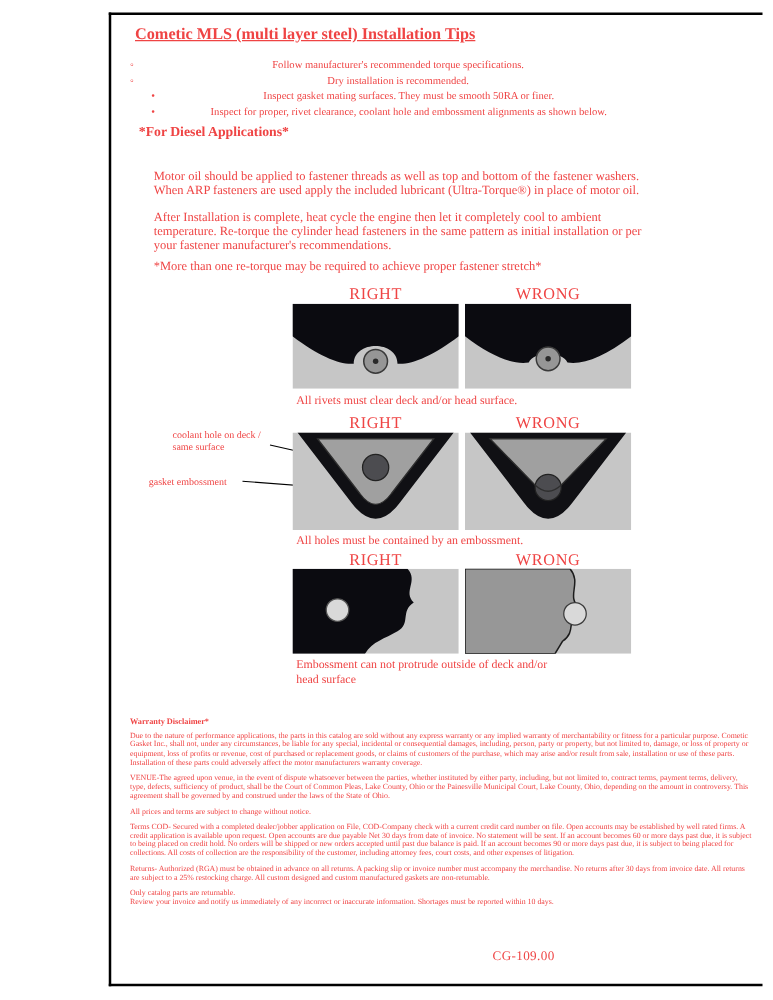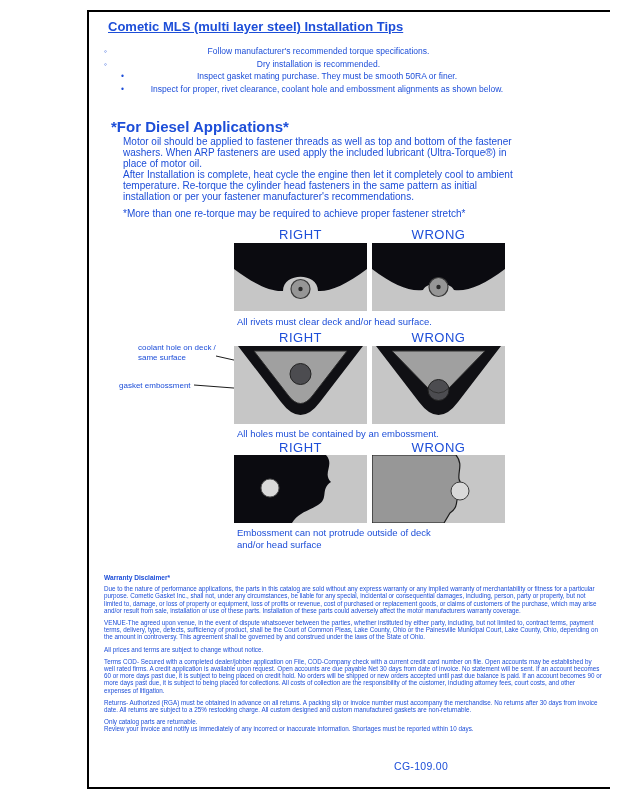--- a/index.html
+++ b/index.html
@@ -1,34 +1,34 @@
 <!DOCTYPE html>
 <html><head>
 <meta charset="utf-8">
 <style>
   html,body { margin:0; padding:0; background:#ffffff; }
   .page {
     position:relative; width:618px; height:800px; background:#ffffff;
-    font-family:Liberation Sans, sans-serif; color:#1d4ed8; overflow:hidden;
+    font-family:Liberation Serif, serif; color:#ef4444; overflow:hidden;
   }
   .abs { position:absolute; }
   .frame {
     left:87px; top:10px; width:521px; height:775px;
     border-left:2px solid #000; border-top:2px solid #000; border-bottom:2px solid #000;
   }
   .title {
     left:108px; top:19px; font-size:13px; font-weight:bold; text-decoration:underline;
     white-space:nowrap;
   }
   .tips { left:104px; top:45px; font-size:8.5px; line-height:12.6px; width:420px;text-align:center; }
   .tip { position:relative; padding-left:9px; }
   .tip::before { content:"◦"; position:absolute; left:0; top:0; }
   .subtip { position:relative; padding-left:9px; margin-left:17px; }
   .subtip::before { content:"•"; position:absolute; left:0; top:0; }
-  .h-diesel { left:111px; top:118px; font-size:15px; font-weight:bold; }
+  .h-diesel { left:111px; top:100px; font-size:11px; font-weight:bold; }
   .p-body { left:123px; width:396px; font-size:10px; line-height:11px; }
   .dia-label { width:133px; text-align:center; font-size:13px; letter-spacing:0.5px; }
   .dia-img { width:133px; }
   .dia-img svg { display:block; }
   .caption { font-size:9.5px; line-height:11.5px; }
   .callout { font-size:8px; line-height:9.5px; }
   .legal { left:104px; top:574px; width:499px; font-size:6.3px; line-height:7.2px; }
   .legal h4 { margin:0 0 4px 0; font-size:6.6px; }
   .legal p { margin:0 0 5px 0; }
   .legal p.no-gap { margin-bottom:0; }
@@ -39,21 +39,21 @@
 
 <div class="page">
 
   <div class="abs frame"></div>
 
   <div class="abs title">Cometic MLS (multi layer steel) Installation Tips</div>
 
   <div class="abs tips">
     <div class="tip">Follow manufacturer's recommended torque specifications.</div>
     <div class="tip">Dry installation is recommended.</div>
-    <div class="subtip">Inspect gasket mating purchase.  They must be smooth 50RA or finer.</div>
+    <div class="subtip">Inspect gasket mating surfaces.  They must be smooth 50RA or finer.</div>
     <div class="subtip">Inspect for proper, rivet clearance, coolant hole and embossment alignments as shown below.</div>
   </div>
 
   <div class="abs h-diesel">*For Diesel Applications*</div>
   <div class="abs p-body" style="top:136px">Motor oil should be applied to fastener threads as well as top and bottom of the fastener washers. When ARP fasteners are used apply the included lubricant (Ultra-Torque®) in place of motor oil.</div>
   <div class="abs p-body" style="top:169px">After Installation is complete, heat cycle the engine then let it completely cool to ambient temperature. Re-torque the cylinder head fasteners in the same pattern as initial installation or per your fastener manufacturer's recommendations.</div>
   <div class="abs p-body" style="top:208px">*More than one re-torque may be required to achieve proper fastener stretch*</div>
 
   <div class="abs dia-label" style="left:234px; top:227px">RIGHT</div>
   <div class="abs dia-label" style="left:372px; top:227px">WRONG</div>

